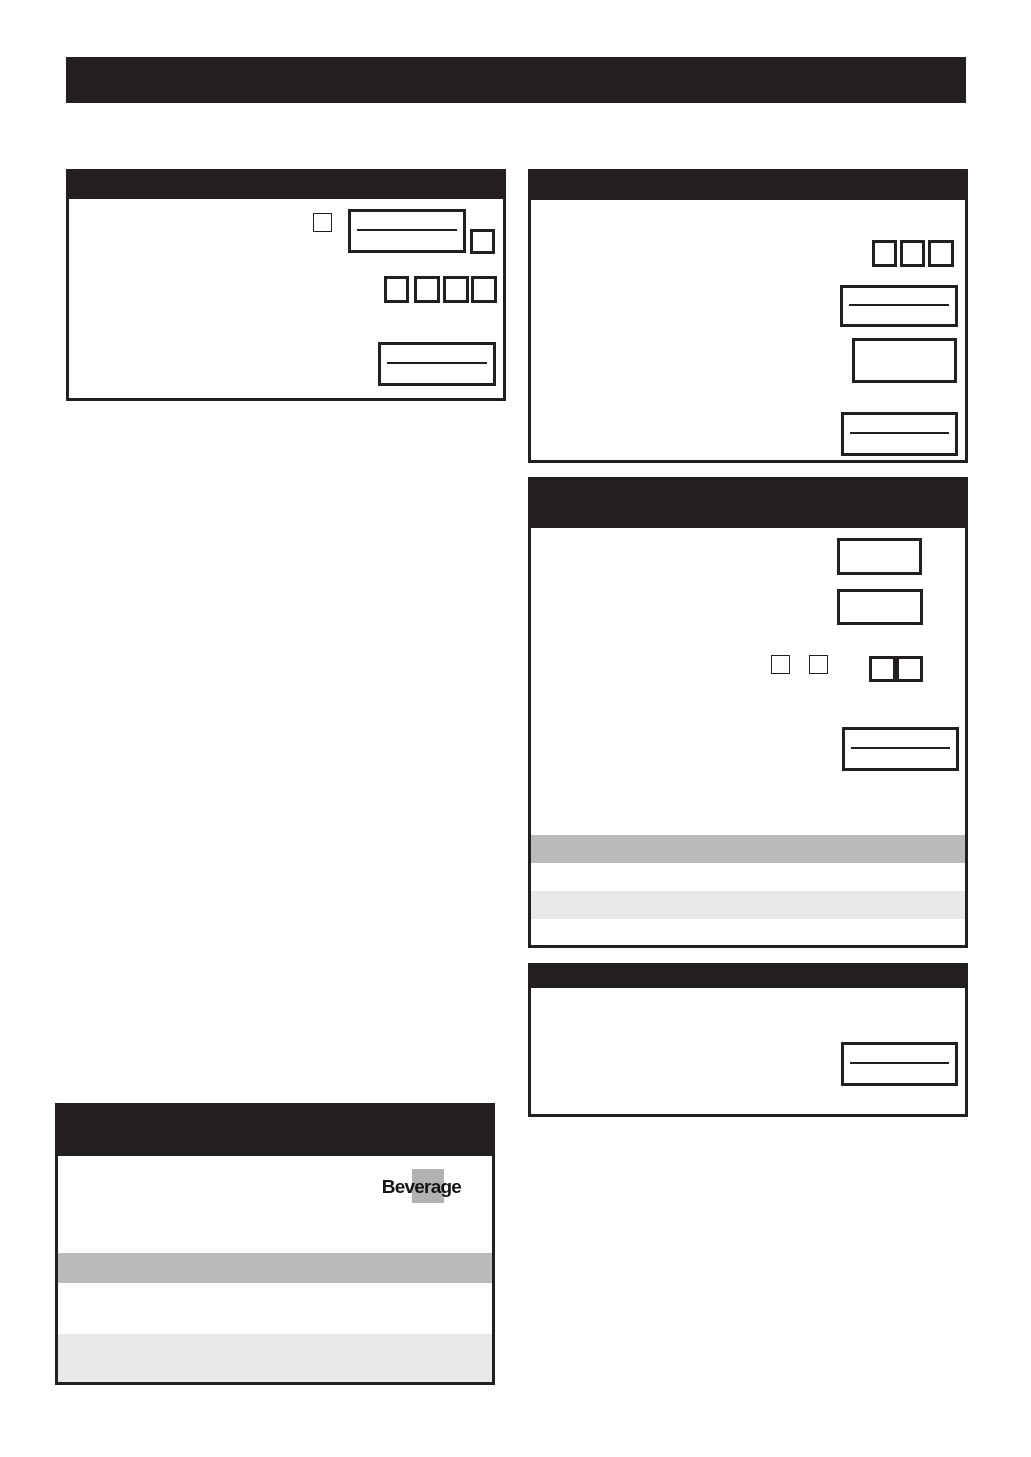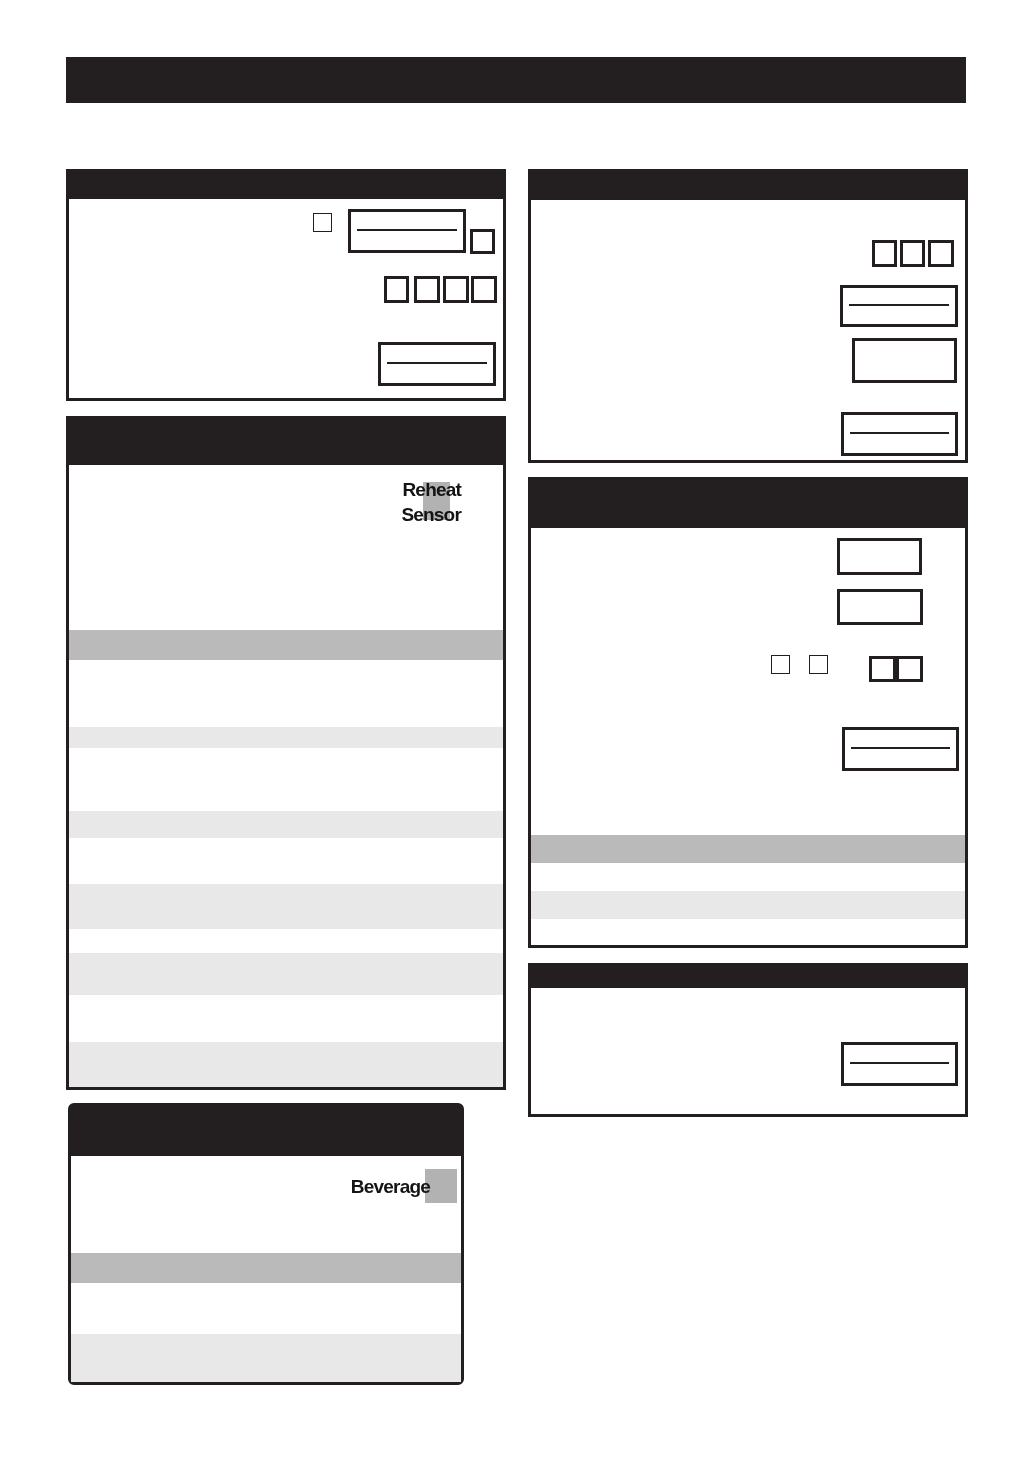--- a/index.html
+++ b/index.html
@@ -93,34 +93,20 @@
     <div class="box-thick" style="left:397px; top:68px;  width:26px;  height:27px;"></div>
     <div class="box-thick" style="left:309px; top:113px; width:118px; height:42px;">
       <div class="rule"></div>
     </div>
     <div class="box-thick" style="left:321px; top:166px; width:105px; height:45px;"></div>
     <div class="box-thick" style="left:310px; top:240px; width:117px; height:44px;">
       <div class="rule"></div>
     </div>
   </section>
 
-  <section class="panel" style="left:66px; top:416px; width:440px; height:674px;">
-    <div class="hdr" style="height:46px;"></div>
-    <div class="key-bg" style="left:354px; top:63px; width:27px; height:38px;"></div>
-    <div class="key-label" style="top:58px; right:42px;">
-      <span>Reheat</span>
-      <span>Sensor</span>
-    </div>
-    <div class="stripe s-dark" style="top:211px; height:30px;"></div>
-    <div class="stripe s-light" style="top:308px; height:21px;"></div>
-    <div class="stripe s-light" style="top:392px; height:27px;"></div>
-    <div class="stripe s-light" style="top:465px; height:45px;"></div>
-    <div class="stripe s-light" style="top:534px; height:42px;"></div>
-    <div class="stripe s-light" style="top:623px; height:45px;"></div>
-  </section>
 
   <section class="panel" style="left:528px; top:477px; width:440px; height:471px;">
     <div class="hdr" style="height:48px;"></div>
     <div class="box-thick" style="left:306px; top:58px;  width:85px;  height:37px;"></div>
     <div class="box-thick" style="left:306px; top:109px; width:86px;  height:36px;"></div>
     <div class="box-thin" style="left:240px; top:175px; width:19px;  height:19px;"></div>
     <div class="box-thin" style="left:278px; top:175px; width:19px;  height:19px;"></div>
     <div class="box-thick" style="left:338px; top:176px; width:27px;  height:26px;"></div>
     <div class="box-thick" style="left:365px; top:176px; width:27px;  height:26px;"></div>
     <div class="box-thick" style="left:311px; top:247px; width:117px; height:44px;">
@@ -130,21 +116,21 @@
     <div class="stripe s-light" style="top:411px; height:28px;"></div>
   </section>
 
   <section class="panel" style="left:528px; top:963px; width:440px; height:154px;">
     <div class="hdr" style="height:22px;"></div>
     <div class="box-thick" style="left:310px; top:76px; width:117px; height:44px;">
       <div class="rule"></div>
     </div>
   </section>
 
-  <section class="panel" style="left:68px; top:1103px; width:396px; height:282px;border-radius:6px;">
+  <section class="panel" style="left:55px; top:1103px; width:440px; height:282px;">
     <div class="hdr" style="height:50px;"></div>
     <div class="key-bg" style="left:354px; top:63px; width:32px; height:34px;"></div>
     <div class="key-label" style="top:68px; right:31px;">Beverage</div>
     <div class="stripe s-dark" style="top:147px; height:30px;"></div>
     <div class="stripe s-light" style="top:228px; height:48px;"></div>
   </section>
 
 </div>
 
 </body></html>

